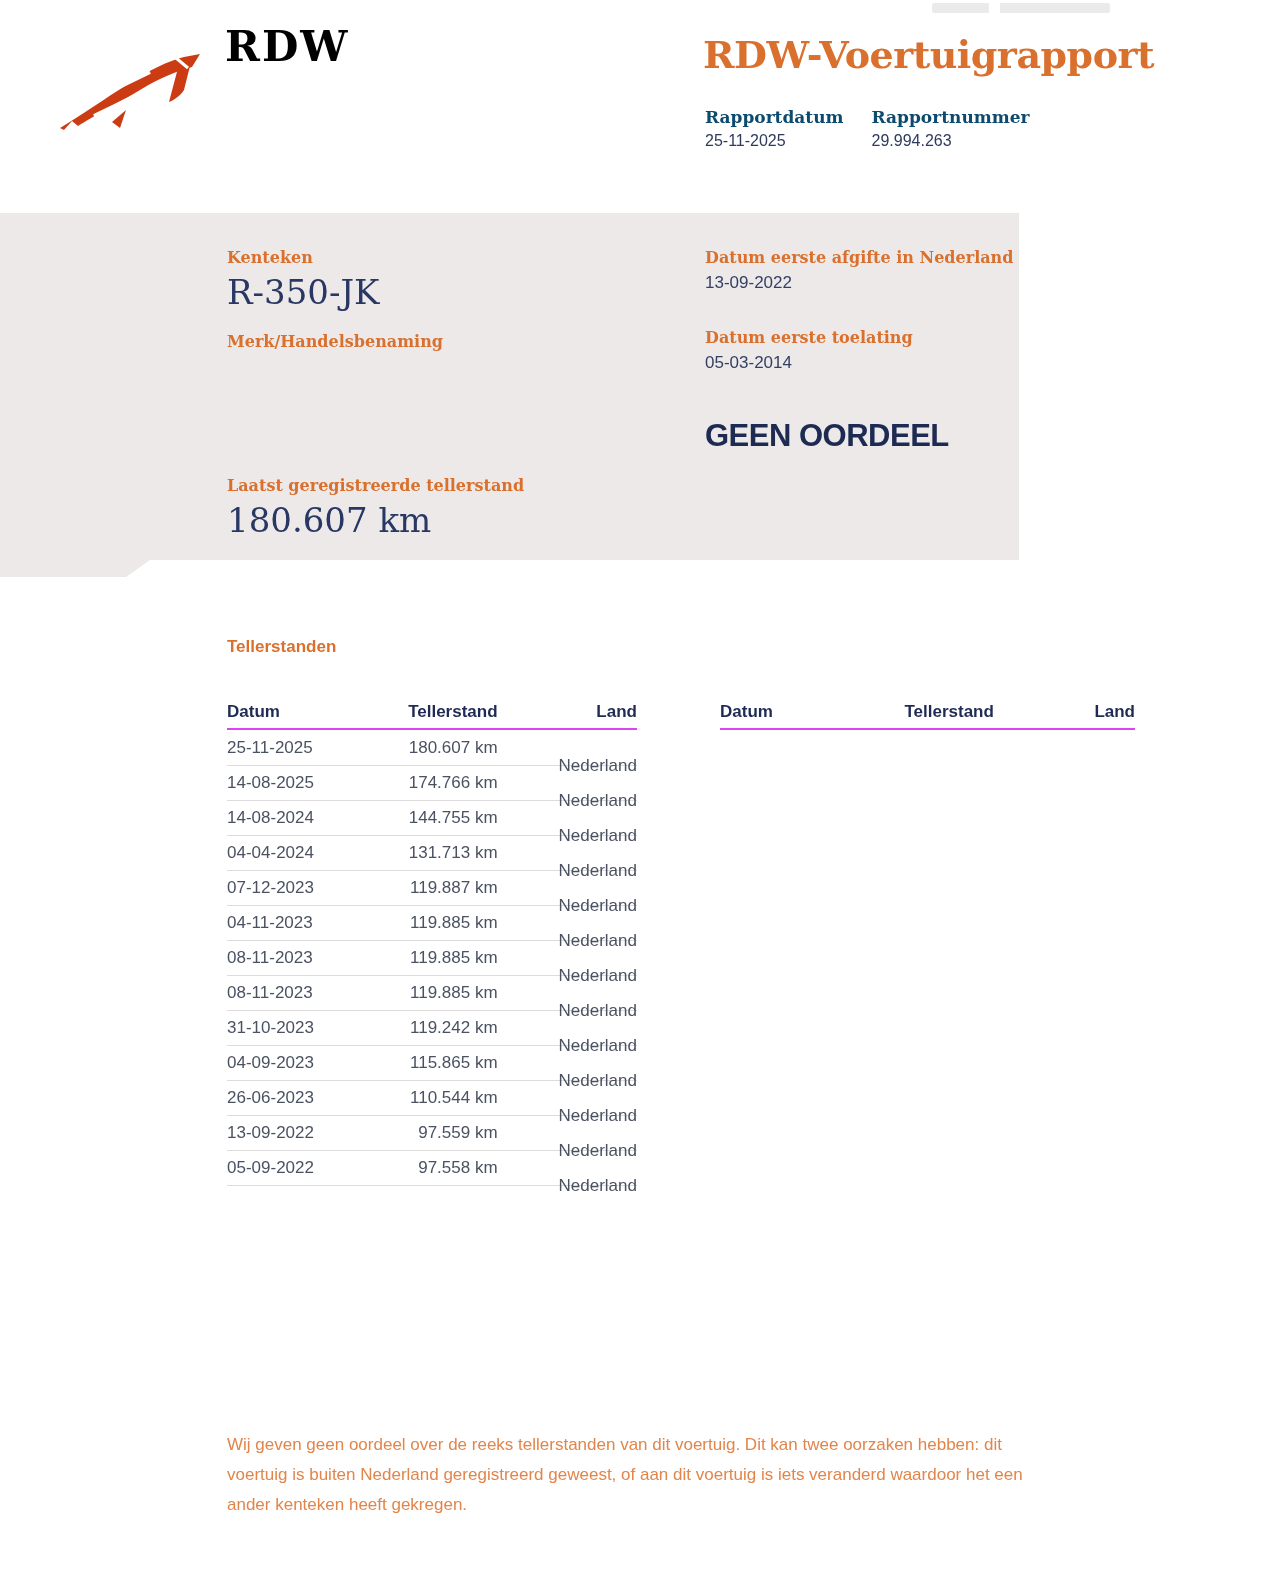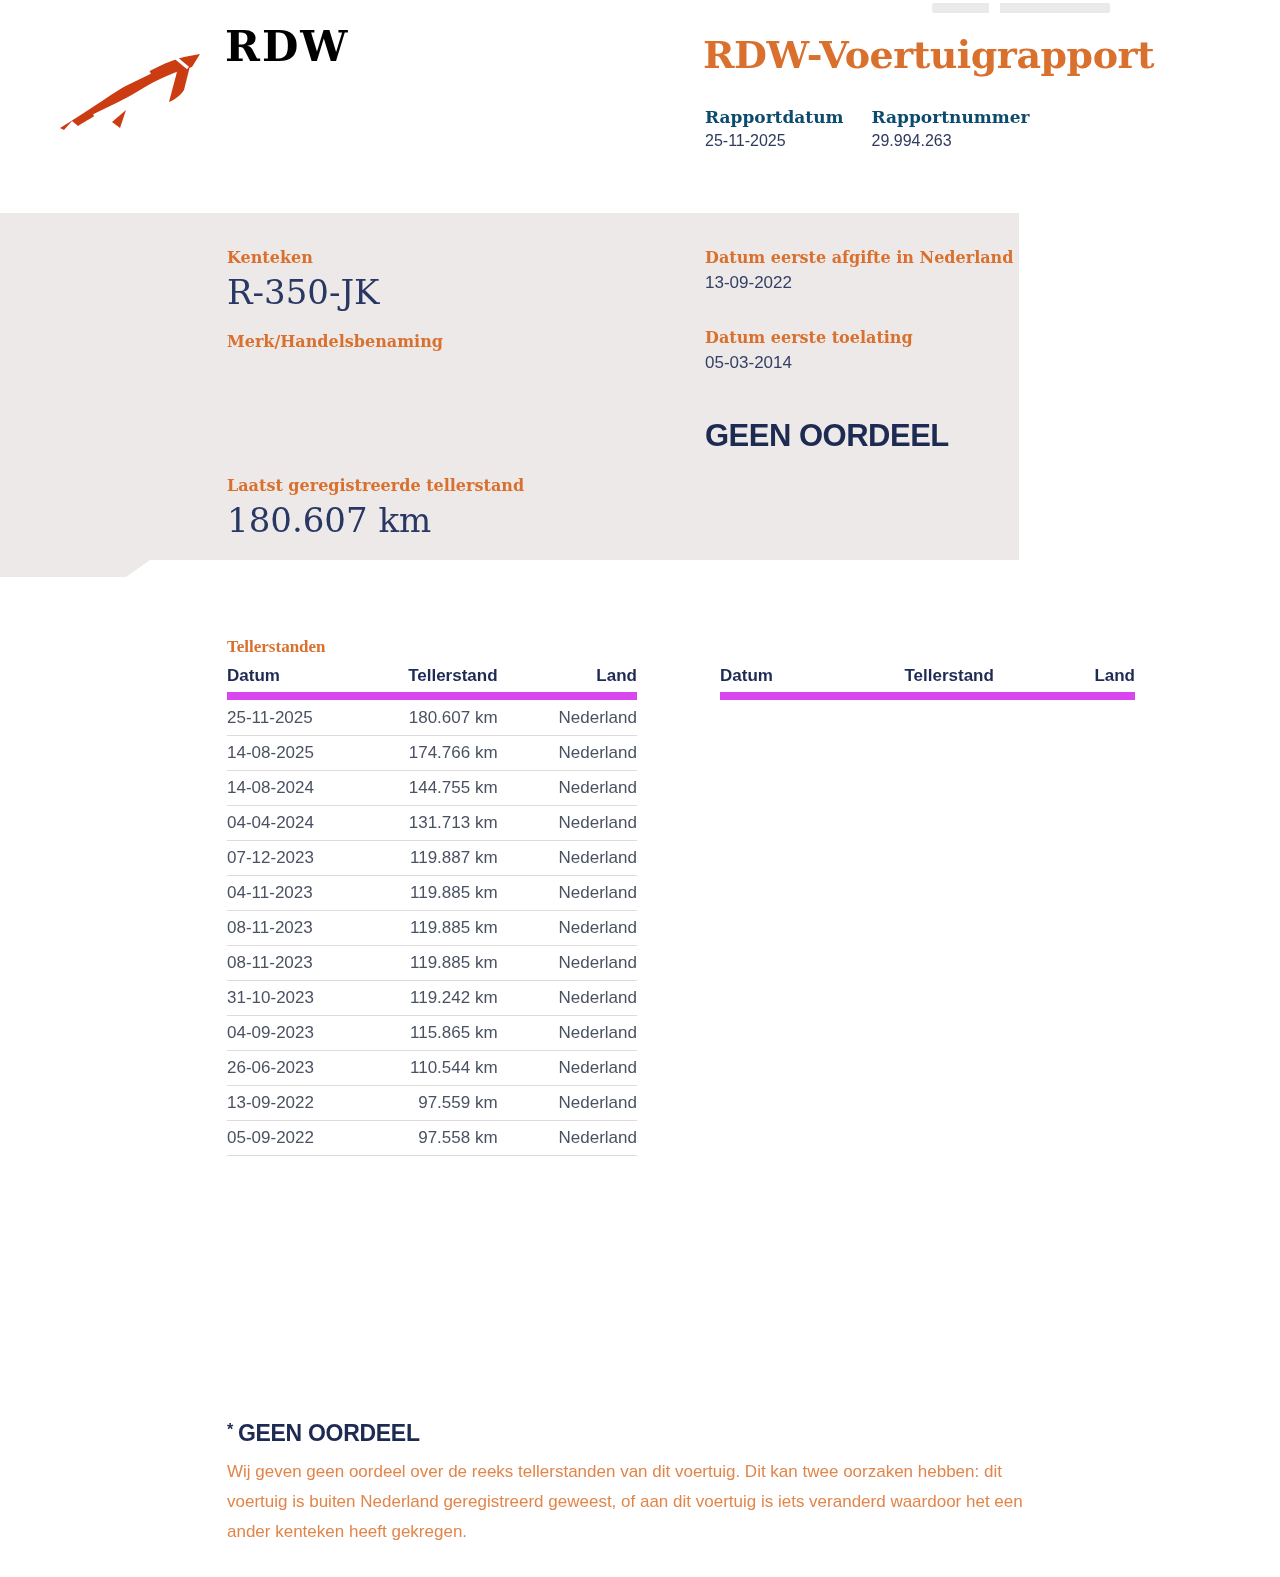--- a/index.html
+++ b/index.html
@@ -58,35 +58,35 @@
     font-weight:900; font-size:31px; letter-spacing:-0.5px; color:#1D2A52;
   }
   .panel-star {
     position:absolute; left:1093px; top:196px;
     font-size:36px; font-weight:bold; color:#D9702E;
   }
 
   
   .tables-section { position:absolute; left:227px; top:637px; }
   .tables-title {
-    font-family:Liberation Serif, serif; font-weight:bold;
+    font-family:Liberation Sans, sans-serif; font-weight:bold;
     font-size:17px; color:#D9702E; line-height:20px; margin-bottom:9px;
   }
   .tables-row { display:flex; gap:83px; }
   .ttable { }
   .ttable.t1 { width:410px; }
   .ttable.t2 { width:415px; }
   .thead {
     display:flex; align-items:flex-end; padding-bottom:6px;
-    border-bottom:8px solid #d946ef;
+    border-bottom:2px solid #d946ef;
   }
   .hcell { font-weight:bold; font-size:17px; color:#1F2B55; }
   .c0 { width:39%; text-align:left; }
   .c1 { width:27%; text-align:right; }
-  .c2 { width:34%; text-align:right; }
+  .c2 { width:34%; text-align:right;margin-top:36px; }
   .tbody { margin-top:1px; }
   .trow { display:flex; align-items:center; height:35px; border-bottom:1px solid #DDDBDB; }
   .tcell { font-size:17px; color:#4A5262; }
 
   
   .footnote { position:absolute; left:227px; top:1420px; width:910px; }
   .fn-title { font-weight:900; font-size:23px; letter-spacing:-0.3px; color:#1D2A52; }
   .fn-star { font-size:16px; vertical-align:6px; margin-right:5px; font-weight:bold; }
   .fn-text { margin-top:10px; }
   .fn-line { font-size:17px; line-height:30px; color:#E2854A; }
@@ -232,21 +232,20 @@
           <div class="hcell c1">Tellerstand</div>
           <div class="hcell c2">Land</div>
         </div>
         <div class="tbody"></div>
       </div>
 
     </div>
   </section>
 
   <section class="footnote">
-    <div class="fn-title"><span class="fn-star">*</span><span>GEEN OORDEEL</span></div>
     <div class="fn-text">
       <div class="fn-line">Wij geven geen oordeel over de reeks tellerstanden van dit voertuig. Dit kan twee oorzaken hebben: dit</div>
       <div class="fn-line">voertuig is buiten Nederland geregistreerd geweest, of aan dit voertuig is iets veranderd waardoor het een</div>
       <div class="fn-line">ander kenteken heeft gekregen.</div>
     </div>
   </section>
 
 </div>
 
 </body></html>

